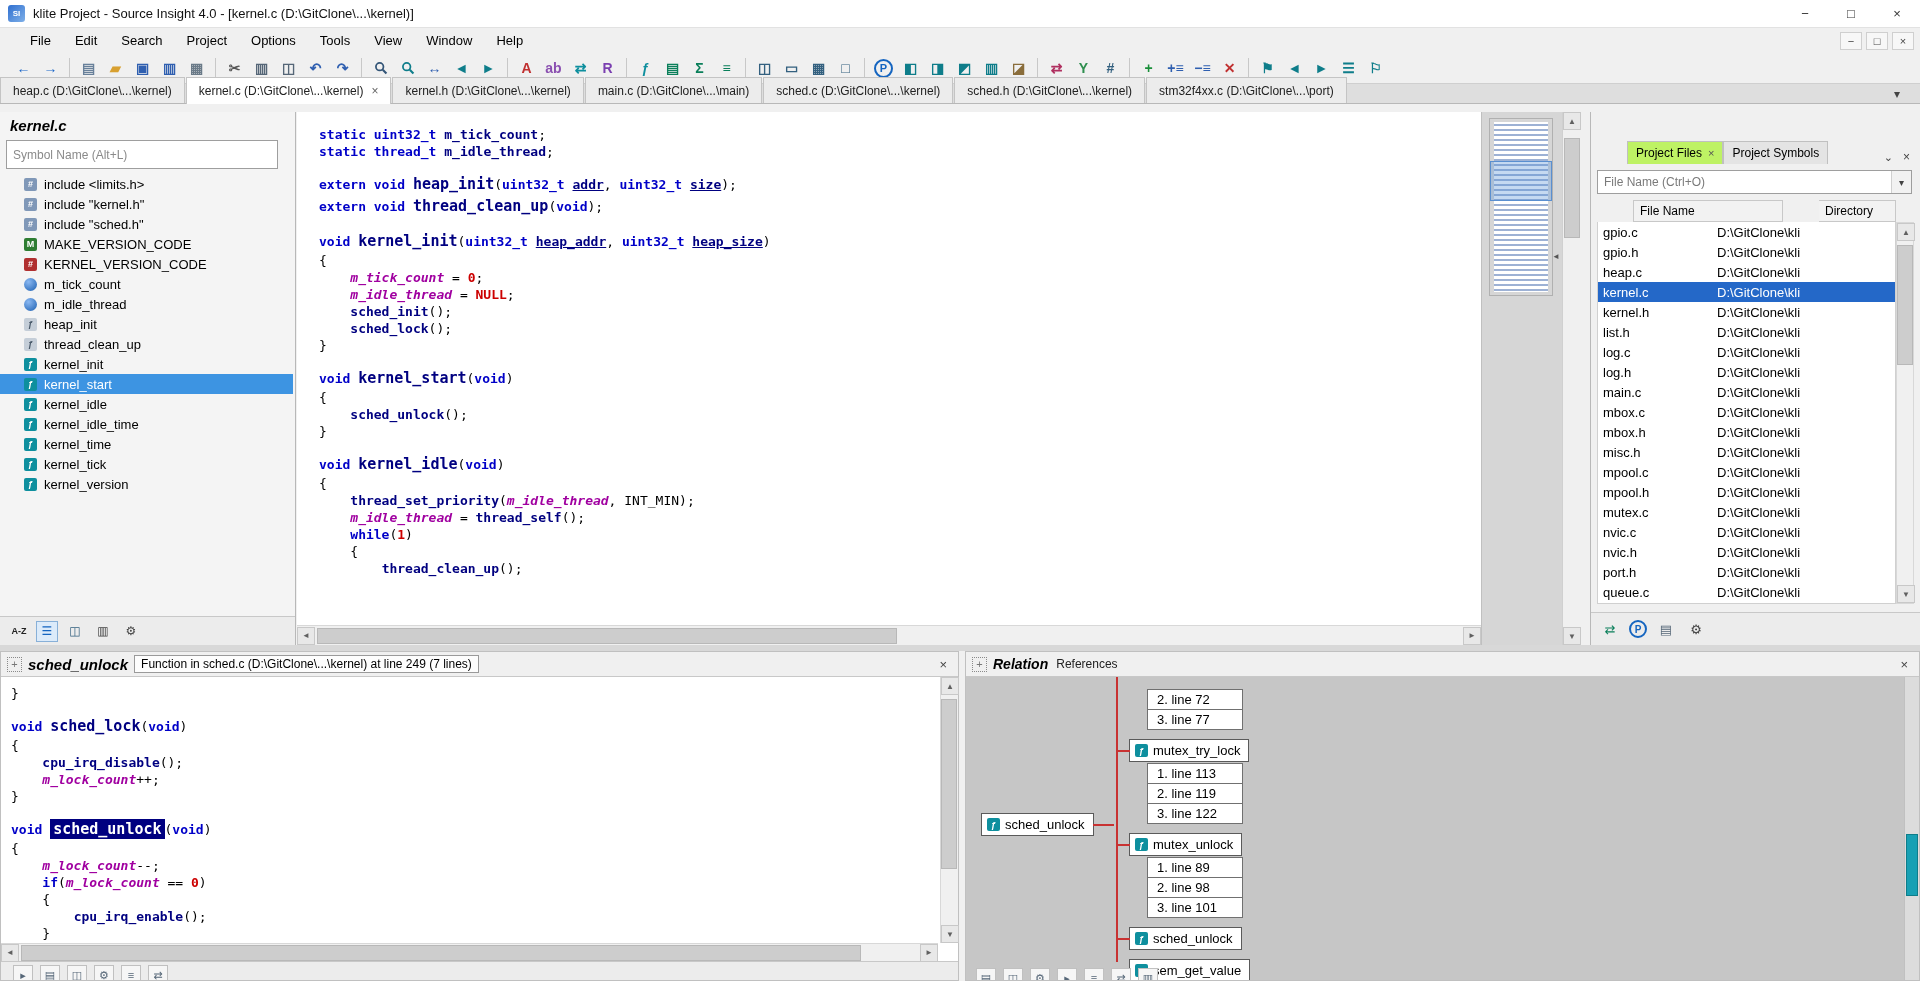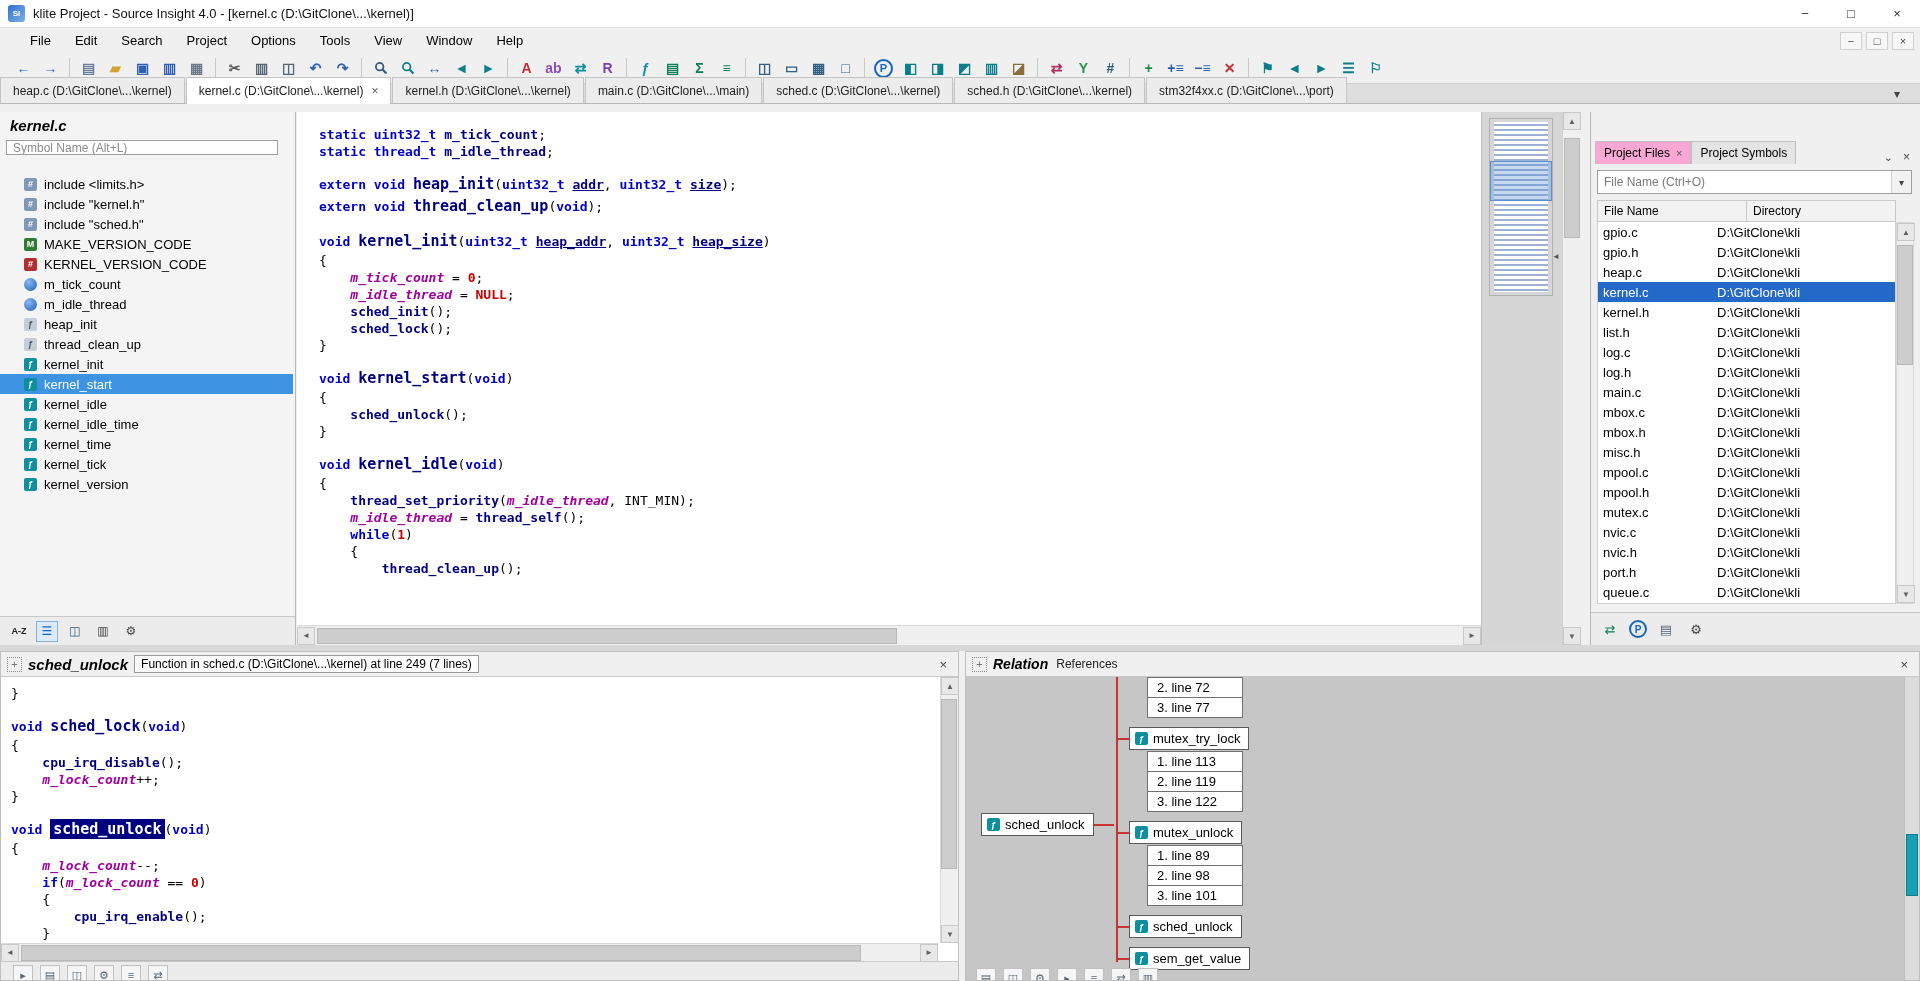--- a/index.html
+++ b/index.html
@@ -43,21 +43,21 @@
     border:1px solid #c4c4c4; border-bottom:none; margin-right:1px; color:#222; white-space:nowrap; }
   .tab.active { background:#ffffff; height:27px; font-weight:normal; }
   .tab-close { margin-left:8px; color:#666; font-size:12px; }
   .tab-overflow { margin-left:auto; margin-right:14px; font-size:12px; color:#444; padding:2px 6px; }
   
   #main { position:absolute; top:112px; left:0; height:533px; width:1920px; background:#f0f0f0; }
   
   #symbol-panel { position:absolute; left:0; top:0; width:296px; height:533px; background:#f4f4f4;
     border-right:1px solid #b8b8b8; }
   .sym-title { font-size:15px; font-weight:bold; font-style:italic; padding:5px 0 2px 10px; }
-  .sym-search { position:absolute; top:28px; left:6px; width:272px; height:15px; border:1px solid #9e9e9e;
+  .sym-search { position:absolute; top:28px; left:6px; width:272px; height:29px; border:1px solid #9e9e9e;
     font-size:12px; padding:0 6px; font-family:"Liberation Sans",sans-serif; background:#fff; }
   .sym-search::placeholder { color:#8a8a8a; }
   .sym-tree { position:absolute; top:62px; left:0; right:2px; bottom:30px; background:#f4f4f4; overflow:hidden; }
   .tree-item { display:flex; align-items:center; height:20px; padding-left:24px; font-size:13px; white-space:nowrap; }
   .tree-item.selected { background:#3d94e2; color:#fff; }
   .tree-ic { width:13px; height:13px; margin-right:7px; display:flex; align-items:center; justify-content:center;
     font-size:9px; font-weight:bold; color:#fff; border-radius:2px; flex:none; }
   .ic-include { background:#8098b8; }
   .ic-macro { background:#2e7d32; }
   .ic-define { background:#b03030; }
@@ -106,32 +106,32 @@
     background-clip:content-box; padding:3px 4px; }
   .mini-view { position:absolute; left:0; right:0; top:42px; height:40px;
     background:rgba(90,145,215,.35); border:1px solid #5a8fd0; }
   .collapse-btn { position:absolute; right:2px; top:140px; font-size:8px; color:#555; }
   
   #right-panel { position:absolute; left:1590px; top:0; width:330px; height:533px; background:#f0f0f0;
     border-left:1px solid #b8b8b8; font-size:13px; }
   .rp-tabs { position:absolute; top:26px; left:4px; right:4px; height:26px; display:flex; align-items:flex-end; }
   .rp-tab { padding:4px 8px; font-size:12px; border:1px solid #c0c0c0; border-bottom:none; background:#e4e4e4;
     display:flex; align-items:center; }
-  .rp-tab.active { background:#f9a8d4; }
+  .rp-tab.active { background:#bef264;margin-left:32px; }
   .rp-close { margin-left:6px; color:#555; font-size:11px; }
   .rp-chevron { margin-left:auto; font-size:11px; color:#444; padding:0 4px; }
   .rp-x { font-size:12px; color:#444; padding:0 6px; }
   .rp-combo { position:absolute; top:58px; left:6px; right:8px; height:24px; background:#fff;
     border:1px solid #9e9e9e; display:flex; align-items:center; }
   .combo-text { flex:1; padding-left:6px; color:#7a7a7a; font-size:12px; }
   .combo-btn { width:20px; height:100%; display:flex; align-items:center; justify-content:center;
     font-size:10px; color:#444; border-left:1px solid #d0d0d0; background:#f2f2f2; }
   .rp-header { position:absolute; top:88px; left:6px; right:24px; height:22px; display:flex; }
   .rp-header span { background:#f2f2f2; border:1px solid #c8c8c8; border-left:none; font-size:12px;
-    padding:3px 6px; }
+    padding:3px 6px;margin-left:36px; }
   .rp-header .col1 { width:150px; border-left:1px solid #c8c8c8; }
   .rp-header .col2 { flex:1; }
   .rp-list { position:absolute; top:110px; left:6px; right:24px; bottom:41px; background:#fff;
     border:1px solid #d0d0d0; border-top:none; overflow:hidden; }
   .frow { display:flex; height:20px; align-items:center; }
   .frow.selected { background:#2468c8; color:#fff; }
   .fname { width:119px; padding-left:5px; white-space:nowrap; overflow:hidden; }
   .fdir { flex:1; white-space:nowrap; overflow:hidden; }
   .rp-scroll { position:absolute; top:110px; right:6px; width:18px; bottom:41px; background:#f0f0f0;
     border:1px solid #d8d8d8; }
@@ -180,21 +180,21 @@
   .rel-node::before { content:""; position:absolute; left:-13px; top:calc(50% - 1px); width:13px; height:2px;
     background:#c83232; }
   .rel-root .rel-node::before { display:none; }
   .rel-root .rel-node::after { content:""; position:absolute; right:-21px; top:calc(50% - 1px); width:21px;
     height:2px; background:#c83232; }
   .rel-ic { width:13px; height:13px; background:#0e8f9e; color:#fff; font-size:9px; font-weight:bold;
     border-radius:2px; display:flex; align-items:center; justify-content:center; margin-right:5px; flex:none; }
   #rel-groups { position:absolute; left:163px; top:1px; }
   .rel-group { margin-bottom:9px; }
   .rel-refs { margin:2px 0 0 18px; width:96px; }
-  .rel-refs.orphan { margin-top:0; }
+  .rel-refs.orphan { margin-top:12px; }
   .rel-ref { background:#fff; border:1px solid #707070; margin-top:-1px; height:21px; line-height:19px;
     font-size:13px; padding-left:9px; white-space:nowrap; }
   .rel-vscroll { position:absolute; right:0; top:25px; bottom:0; width:15px; background:#dcdcdc;
     border-left:1px solid #c0c0c0; }
   .rel-vscroll .thumb { position:absolute; left:1px; right:1px; top:157px; height:62px; background:#18a0b4;
     border:1px solid #0e7d8a; }
   .rel-footer { position:absolute; left:0; bottom:0; height:12px; width:320px; overflow:visible;
     display:flex; gap:7px; padding-left:10px; }
 </style>
 </head>

